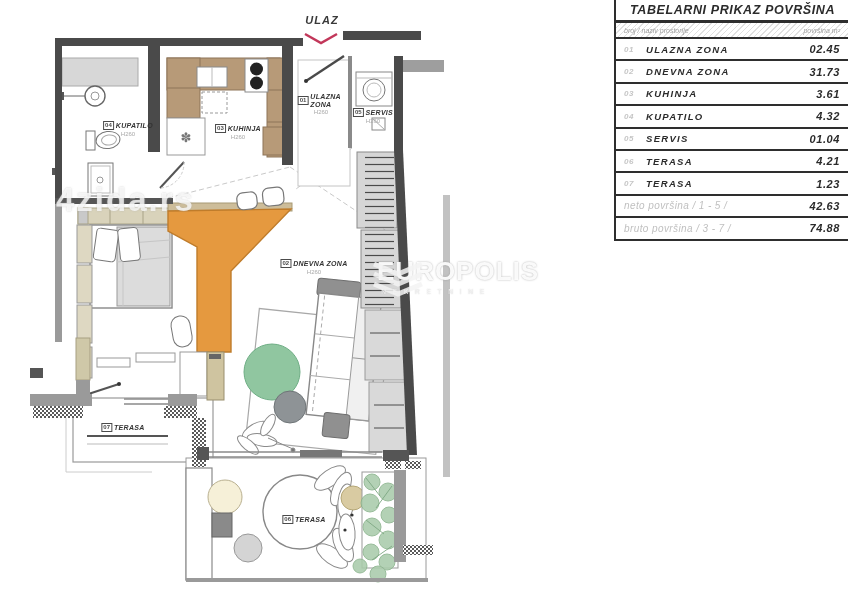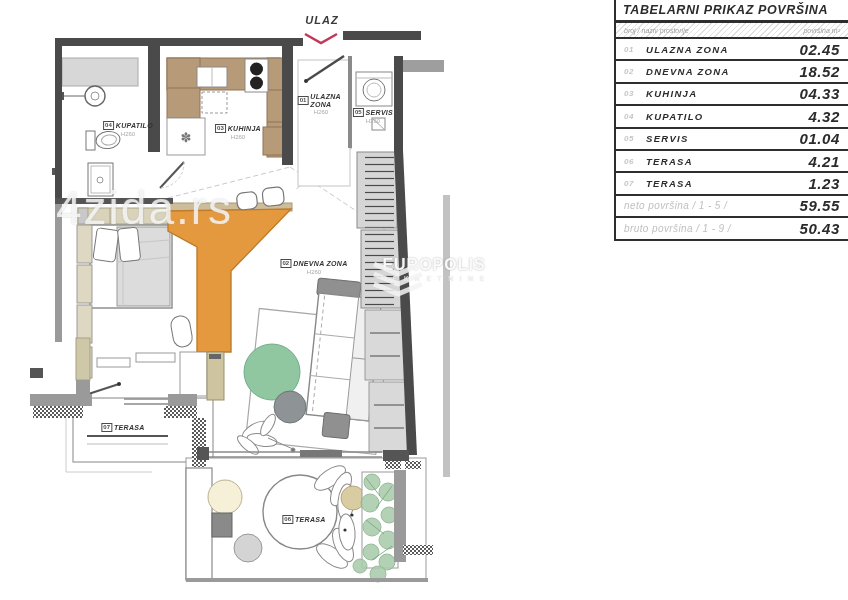--- a/index.html
+++ b/index.html
@@ -14,42 +14,42 @@
   .rnum{border:1px solid #4a4a4a;font-size:6px;line-height:7px;padding:0 1px;font-weight:bold;
         color:#4a4a4a;background:#fff;}
   .rname{font-size:7px;font-weight:bold;font-style:italic;color:#333;letter-spacing:.3px;white-space:nowrap;}
   .rname.wrap{white-space:normal;width:34px;text-align:left;line-height:1.1;}
   .rheight{font-size:6px;color:#a9a9a9;margin-top:1px;}
 
   .ulaz{position:absolute;left:322px;top:14px;transform:translate(-50%,0);
         font-size:11px;font-weight:bold;font-style:italic;color:#3a3a3a;letter-spacing:1px;z-index:5;}
 
   
-  .wm-4zida{position:absolute;left:56px;top:181px;font-size:46px;font-weight:normal;letter-spacing:2px;
+  .wm-4zida{position:absolute;left:56px;top:181px;font-size:33px;font-weight:bold;letter-spacing:2px;
             color:rgba(255,255,255,.75);text-shadow:0 0 2px rgba(170,170,170,.55);z-index:4;}
   .wm-euro{position:absolute;left:370px;top:256px;width:128px;text-align:center;z-index:4;}
-  .wm-euro-name{font-size:16px;font-weight:bold;letter-spacing:1px;color:rgba(255,255,255,.92);
-                text-shadow:0 0 2px rgba(140,140,140,.7);}
+  .wm-euro-name{font-size:26px;font-weight:bold;letter-spacing:1px;color:rgba(255,255,255,.92);
+                text-shadow:0 0 2px rgba(140,140,140,.7);margin-left:7px;}
   .wm-euro-sub{font-size:6.5px;letter-spacing:2.5px;color:rgba(255,255,255,.92);
                text-shadow:0 0 1px rgba(140,140,140,.7);margin-top:1px;}
 
   
   .panel{position:absolute;left:614px;top:0;width:234px;background:#fff;border-left:2px solid #2e2e2e;
          box-sizing:border-box;}
-  .ptitle{height:20px;display:flex;align-items:center;padding:0 7px;border-bottom:3px solid #2e2e2e;
+  .ptitle{height:20px;display:flex;align-items:center;padding:0 14px;border-bottom:3px solid #2e2e2e;
           font-size:12.5px;font-weight:bold;font-style:italic;color:#2b2b2b;letter-spacing:.6px;white-space:nowrap;}
   .phead{height:14px;display:flex;align-items:center;justify-content:space-between;padding:0 8px;
          border-bottom:2px solid #2e2e2e;
          background:repeating-linear-gradient(135deg,#ffffff 0 3px,#e0e0e0 3px 4px);
          font-size:7px;font-style:italic;color:#9f9f9f;}
   .phead span{background:transparent;}
   .trow{height:20.4px;display:flex;align-items:center;padding:0 8px;border-bottom:2px solid #2e2e2e;}
   .tnum{width:22px;font-size:8px;font-weight:bold;font-style:italic;color:#c6c6c6;letter-spacing:.5px;}
   .tname{flex:1;font-size:9.5px;font-weight:bold;font-style:italic;color:#2b2b2b;letter-spacing:1.3px;}
-  .tval{font-size:15px;font-weight:bold;font-style:italic;color:#2b2b2b;letter-spacing:.6px;}
+  .tval{font-size:11px;font-weight:bold;font-style:italic;color:#2b2b2b;letter-spacing:.6px;}
   .tsumlabel{flex:1;font-size:10px;font-style:italic;color:#c0c0c0;letter-spacing:.4px;}
 </style>
 </head>
 <body>
 
 <div class="stage">
 
   <div class="plan">
     <svg width="620" height="600" viewBox="0 0 620 600">
       <defs>
@@ -363,26 +363,26 @@
       <span>površina m²</span>
     </div>
     <div class="trow">
       <span class="tnum">01</span>
       <span class="tname">ULAZNA ZONA</span>
       <span class="tval">02.45</span>
     </div>
     <div class="trow">
       <span class="tnum">02</span>
       <span class="tname">DNEVNA ZONA</span>
-      <span class="tval">18.52</span>
+      <span class="tval">31.73</span>
     </div>
     <div class="trow">
       <span class="tnum">03</span>
       <span class="tname">KUHINJA</span>
-      <span class="tval">04.33</span>
+      <span class="tval">3.61</span>
     </div>
     <div class="trow">
       <span class="tnum">04</span>
       <span class="tname">KUPATILO</span>
       <span class="tval">4.32</span>
     </div>
     <div class="trow">
       <span class="tnum">05</span>
       <span class="tname">SERVIS</span>
       <span class="tval">01.04</span>
@@ -392,20 +392,20 @@
       <span class="tname">TERASA</span>
       <span class="tval">4.21</span>
     </div>
     <div class="trow">
       <span class="tnum">07</span>
       <span class="tname">TERASA</span>
       <span class="tval">1.23</span>
     </div>
     <div class="trow">
       <span class="tsumlabel">neto površina / 1 - 5 /</span>
-      <span class="tval">59.55</span>
-    </div>
-    <div class="trow">
-      <span class="tsumlabel">bruto površina / 1 - 9 /</span>
-      <span class="tval">50.43</span>
+      <span class="tval">42.63</span>
+    </div>
+    <div class="trow">
+      <span class="tsumlabel">bruto površina / 3 - 7 /</span>
+      <span class="tval">74.88</span>
     </div>
   </div>
 </div>
 
 </body></html>

